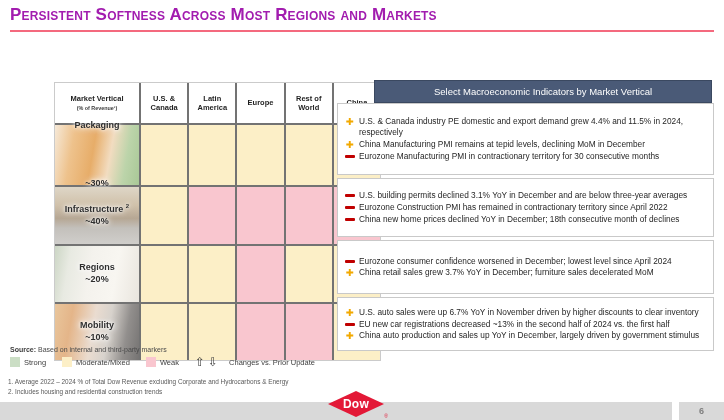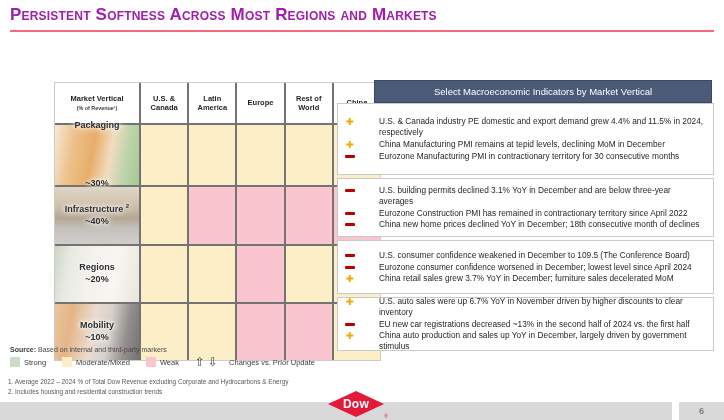--- a/index.html
+++ b/index.html
@@ -42,21 +42,21 @@
   .group:nth-child(1){height:72px;}
   .group:nth-child(2){height:59px;}
   .group:nth-child(3){height:54px;}
   .group:nth-child(4){height:54px;}
   .bullet{display:flex;gap:3px;font-size:8.3px;line-height:1.3;color:#262626;margin:1px 0;}
   .b-icon{flex:none;width:12px;position:relative;text-align:center;
           font-family:"DejaVu Sans", sans-serif;}
   .b-icon.plus{color:#F2A900;font-weight:700;font-size:9.5px;line-height:11px;}
   .b-icon.minus::before{content:"";position:absolute;left:1px;top:4px;width:10px;height:3px;
           background:#C00000;border-radius:1px;}
-  .b-text{flex:1;margin-left:20px;}
+  .b-text{flex:1;}
 
   
   .source-line{position:absolute;left:10px;top:346px;font-size:7px;color:#4A4A4A;}
   .source-line b{color:#3d3d3d;}
   .legend{position:absolute;left:10px;top:357px;display:flex;align-items:center;font-size:7.5px;color:#404040;}
   .swatch{width:10px;height:10px;display:inline-block;margin-right:4px;}
   .sw-strong{background:#CBDEC5;}
   .sw-moderate{background:#FCEFC7;}
   .sw-weak{background:#F9C6CF;}
   .legend .lab{margin-right:16px;}
@@ -164,24 +164,20 @@
           <div class="bullet">
     <span class="b-icon minus"></span>
     <span class="b-text">China new home prices declined YoY in December; 18th consecutive month of declines</span>
   </div>
         </div>
   </div>
       <div class="group">
     <div class="bullets">
           <div class="bullet">
     <span class="b-icon minus"></span>
-    <span class="b-text">U.S. consumer confidence weakened in December to 109.5 (The Conference Board)</span>
-  </div>
-          <div class="bullet">
-    <span class="b-icon minus"></span>
     <span class="b-text">Eurozone consumer confidence worsened in December; lowest level since April 2024</span>
   </div>
           <div class="bullet">
     <span class="b-icon plus">✚</span>
     <span class="b-text">China retail sales grew 3.7% YoY in December; furniture sales decelerated MoM</span>
   </div>
         </div>
   </div>
       <div class="group">
     <div class="bullets">

